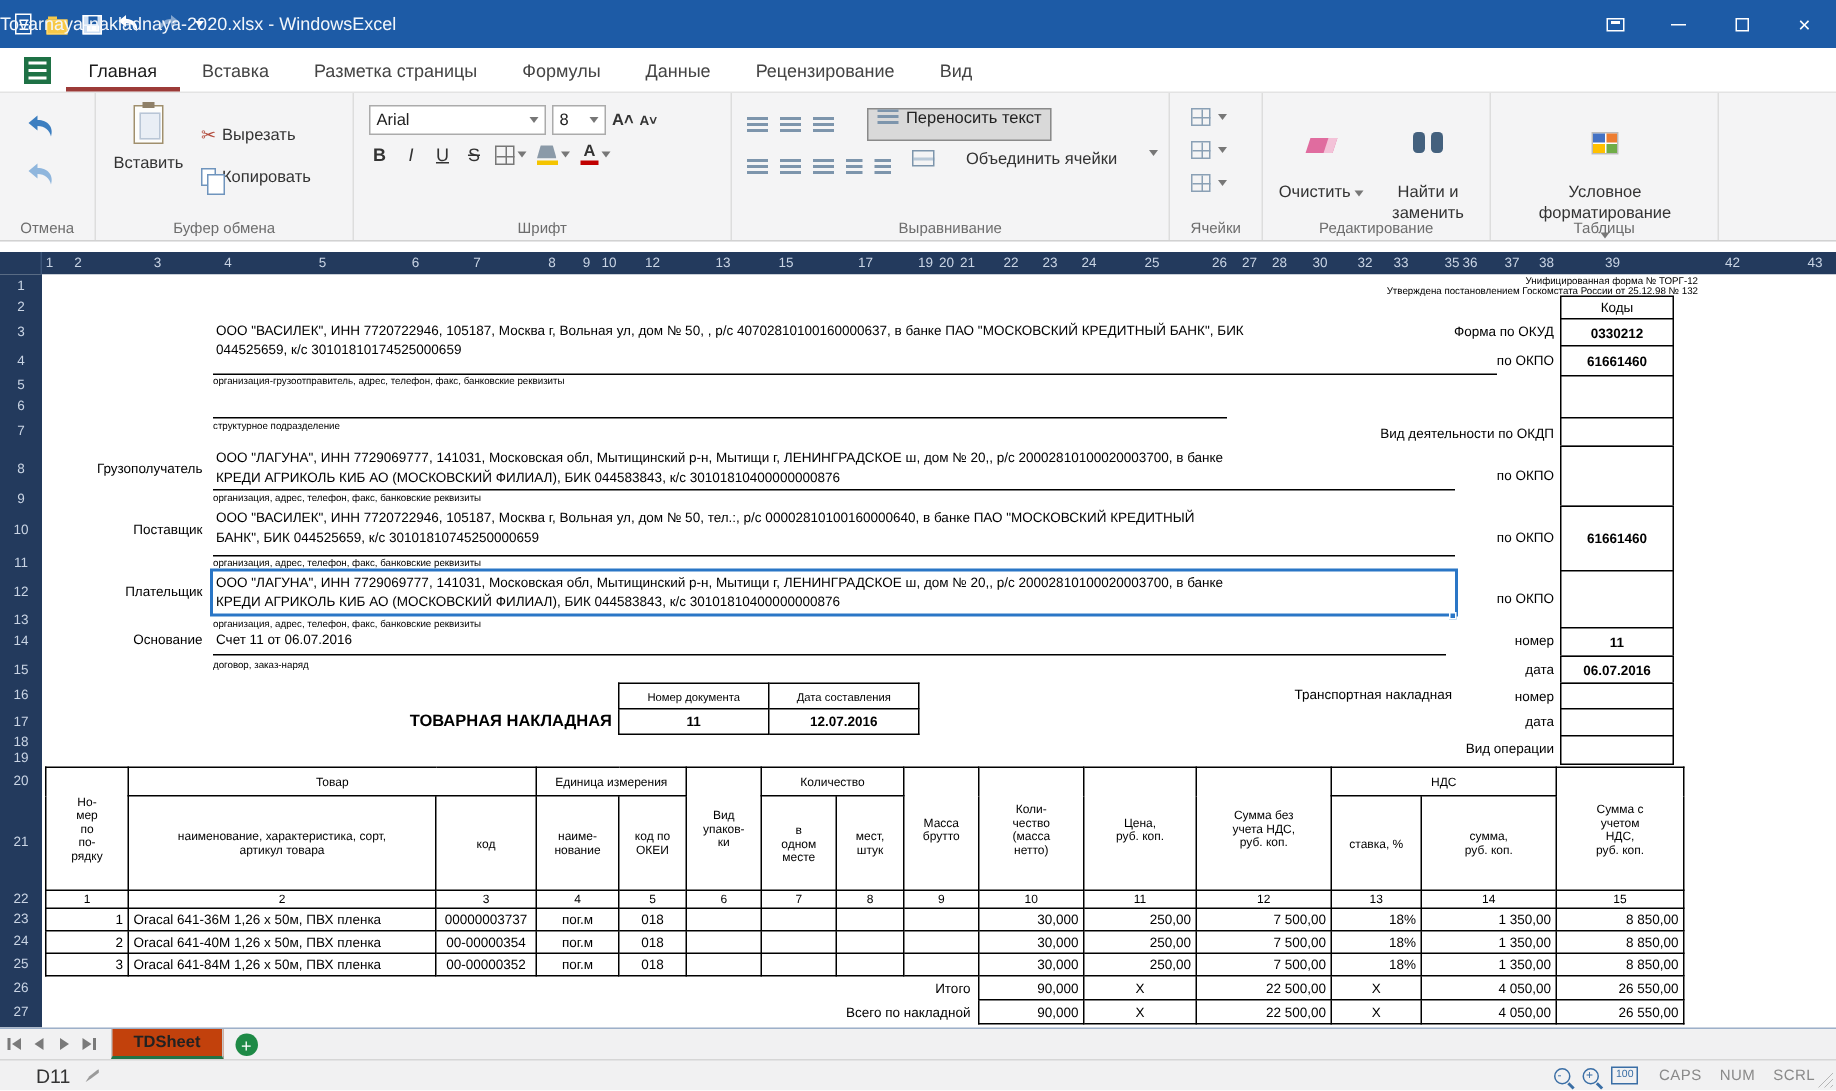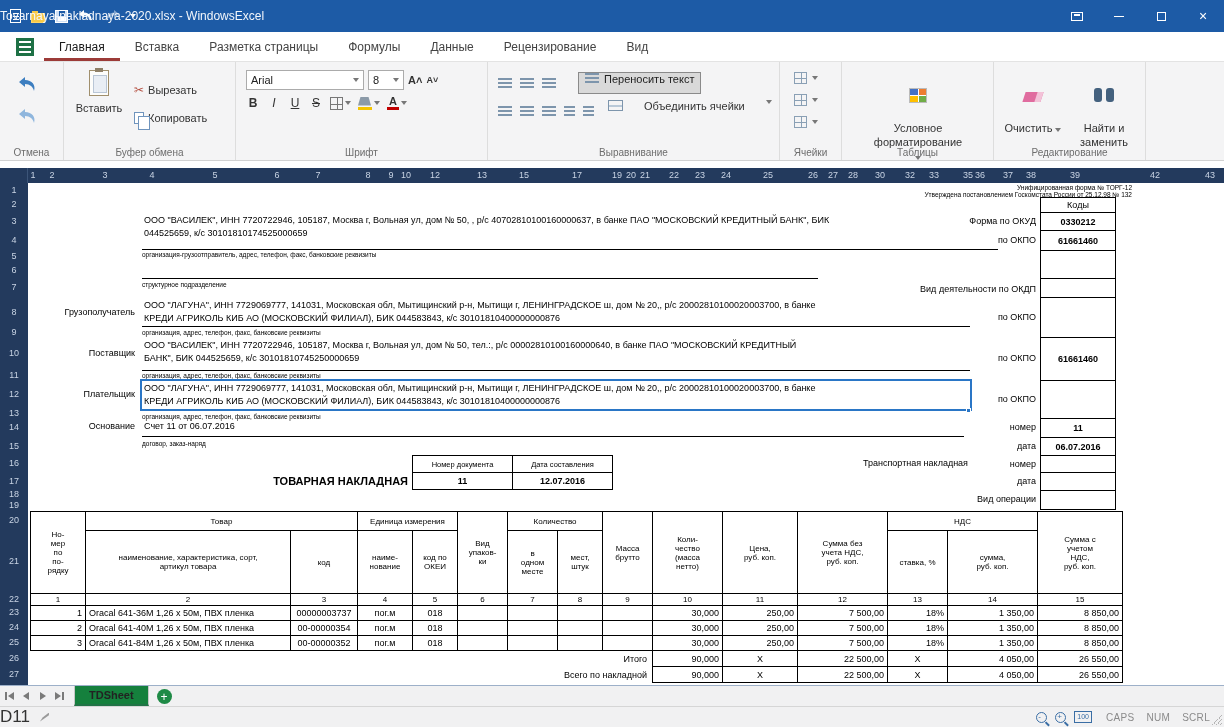--- a/index.html
+++ b/index.html
@@ -162,26 +162,26 @@
 .itbl tr.trow td{font-size:9px;padding:0 3px}
 .tl{text-align:left}.tc{text-align:center !important}.trt{text-align:right}
 .bnone{border:none !important;text-align:right;padding-right:5px !important;font-size:9px}
 
 
 #tabsbar{position:absolute;left:0;top:685px;width:1224px;height:21px;background:#f1f1f2;border-top:1px solid #9db0c9;display:flex;align-items:stretch}
 .navbtn{width:17px;display:flex;align-items:center;justify-content:center}
 .tri-l{width:0;height:0;border-top:4px solid transparent;border-bottom:4px solid transparent;border-right:6px solid #7a7a7a}
 .tri-r{width:0;height:0;border-top:4px solid transparent;border-bottom:4px solid transparent;border-left:6px solid #7a7a7a}
 .tri-bar{width:2px;height:8px;background:#7a7a7a;margin:0 1px}
-.sheettab{background:#15803d;border-left:1px solid #c6c6c6;border-right:1px solid #c6c6c6;border-bottom:2px solid #217346;padding:0 14px;display:flex;align-items:center;font-size:11px;font-weight:bold;color:#222;margin-left:6px}
+.sheettab{background:#c2410c;border-left:1px solid #c6c6c6;border-right:1px solid #c6c6c6;border-bottom:2px solid #217346;padding:0 14px;display:flex;align-items:center;font-size:11px;font-weight:bold;color:#222;margin-left:6px}
 .addsheet{width:15px;height:15px;border-radius:50%;background:#1e8a46;color:#fff;display:flex;align-items:center;justify-content:center;font-size:12px;line-height:1;margin:3px 0 0 8px}
 
 
 #statusbar{position:absolute;left:0;top:706px;width:1224px;height:21px;background:#f1f1f2;border-top:1px solid #d6d6d6;display:flex;align-items:center;font-size:11px;color:#444}
-#cellref{margin-left:0;font-size:17px;color:#333}
+#cellref{margin-left:24px;font-size:13px;color:#333}
 .ic-pen{width:9px;height:9px;background:#9a9a9a;clip-path:polygon(0 100%,30% 55%,100% 0,100% 30%,45% 70%);margin-left:10px}
 #sb-right{margin-left:auto;display:flex;align-items:center;gap:8px;margin-right:14px}
 .ic-zoom{width:11px;height:11px;border:1.5px solid #3a6ea5;border-radius:50%;position:relative}
 .ic-zoom:after{content:"";position:absolute;right:-4px;bottom:-3px;width:5px;height:1.5px;background:#3a6ea5;transform:rotate(45deg)}
 .ic-zoom span{position:absolute;left:1px;top:-1px;font-size:8px;color:#3a6ea5}
 .zoom100{border:1px solid #3a6ea5;color:#3a6ea5;font-size:7px;padding:0 2px;line-height:10px}
 .kbd{color:#8a8a8a;font-size:10px;letter-spacing:.3px;margin-left:6px}
 #grip{position:absolute;right:2px;bottom:2px;width:10px;height:10px;background:
  linear-gradient(135deg,transparent 50%,#b5b5b5 50% 55%,transparent 55% 70%,#b5b5b5 70% 75%,transparent 75% 90%,#b5b5b5 90% 95%,transparent 95%)}
 </style>
@@ -333,40 +333,40 @@
         <span class="ic-minigrid"></span>
         <span class="caret"></span>
       </div>
     <div class="cellrow" style="top:54px">
         <span class="ic-minigrid"></span>
         <span class="caret"></span>
       </div>
     <div class="rlabel">Ячейки</div>
   </div>
 
+  <div class="rgroup g-edit">
+    <div class="bigbtn" style="left:8px;top:12px;width:62px">
+      <span class="ic-eraser" style="display:block"></span>
+      <span>Очистить</span> <span class="caret"></span>
+    </div>
+    <div class="bigbtn" style="left:78px;top:10px;width:64px">
+      <span class="ic-binoc" style="display:block"></span>
+      <span>Найти и
+заменить</span>
+    </div>
+    <div class="rlabel">Редактирование</div>
+  </div>
+
   <div class="rgroup g-tbl">
     <div class="bigbtn" style="left:30px;top:10px;width:92px">
       <span class="ic-condfmt"><i></i><i></i><i></i><i></i></span>
       <span>Условное
 форматирование</span> <span class="caret"></span>
     </div>
     <div class="rlabel">Таблицы</div>
-  </div>
-
-  <div class="rgroup g-edit">
-    <div class="bigbtn" style="left:8px;top:12px;width:62px">
-      <span class="ic-eraser" style="display:block"></span>
-      <span>Очистить</span> <span class="caret"></span>
-    </div>
-    <div class="bigbtn" style="left:78px;top:10px;width:64px">
-      <span class="ic-binoc" style="display:block"></span>
-      <span>Найти и
-заменить</span>
-    </div>
-    <div class="rlabel">Редактирование</div>
   </div>
 </div>
 
 <div id="colheads">
   <div class="corner"></div>
   <div id="chlist">
       <span class="ch">1</span>
       <span class="ch">2</span>
       <span class="ch">3</span>
       <span class="ch">4</span>

